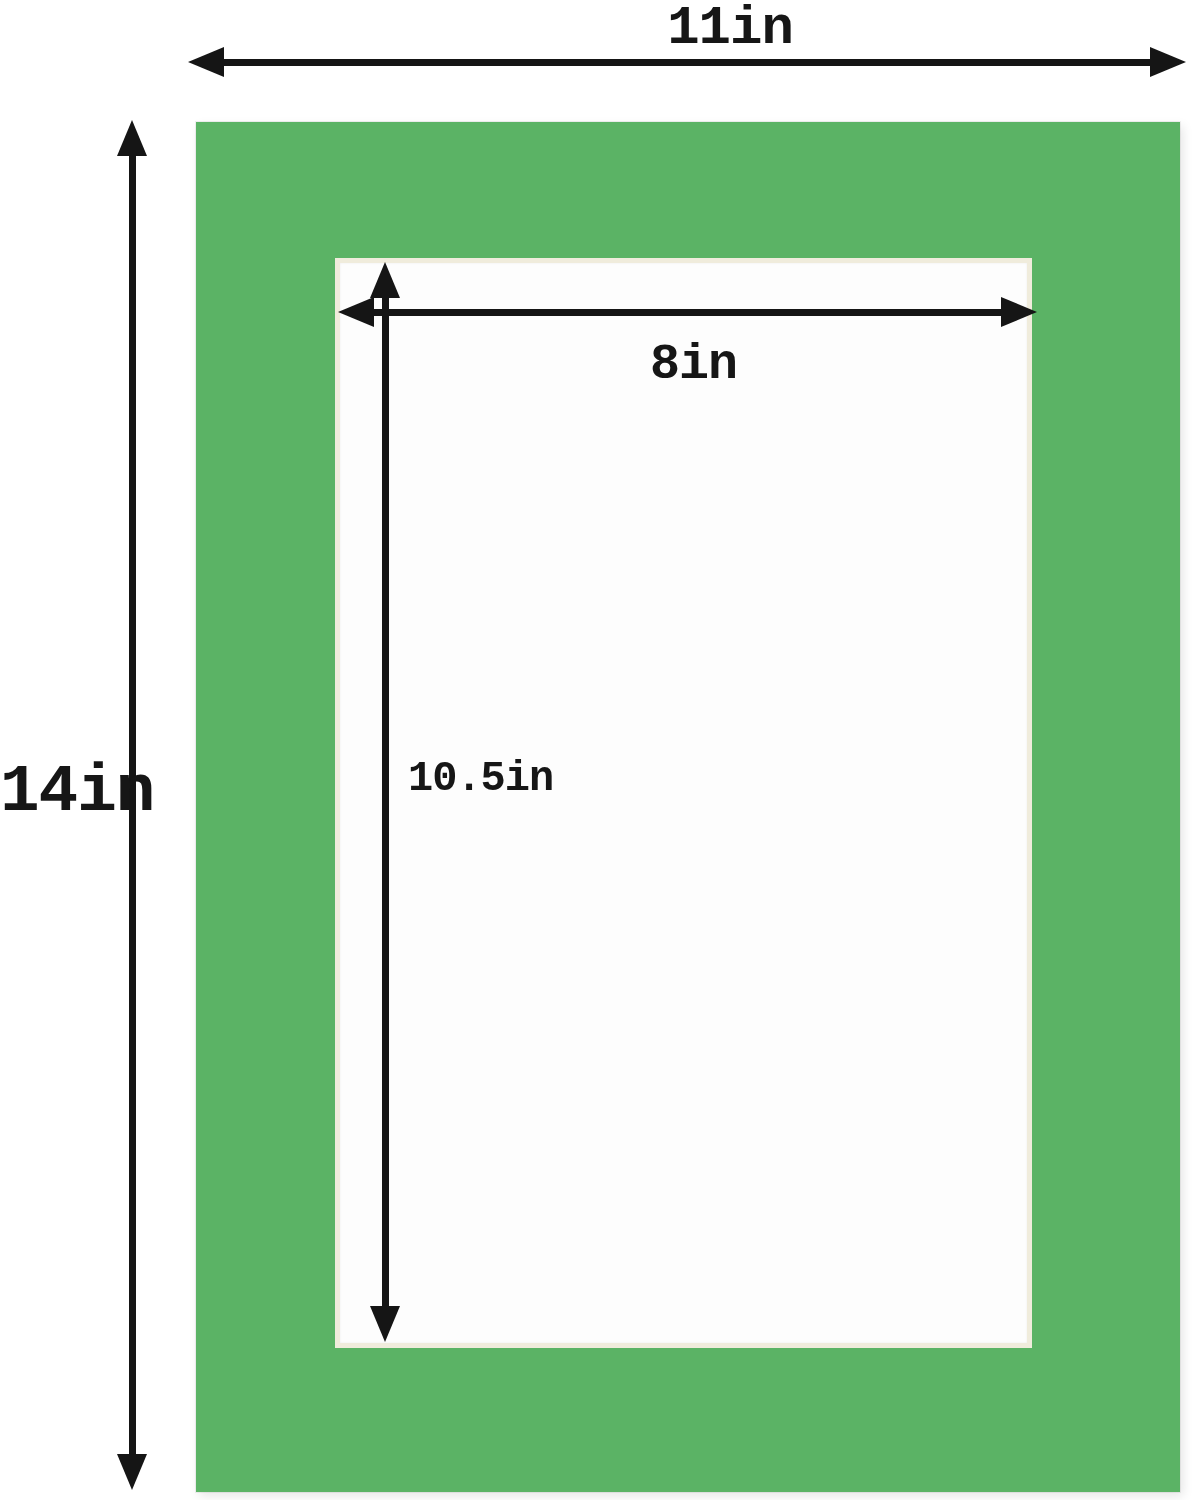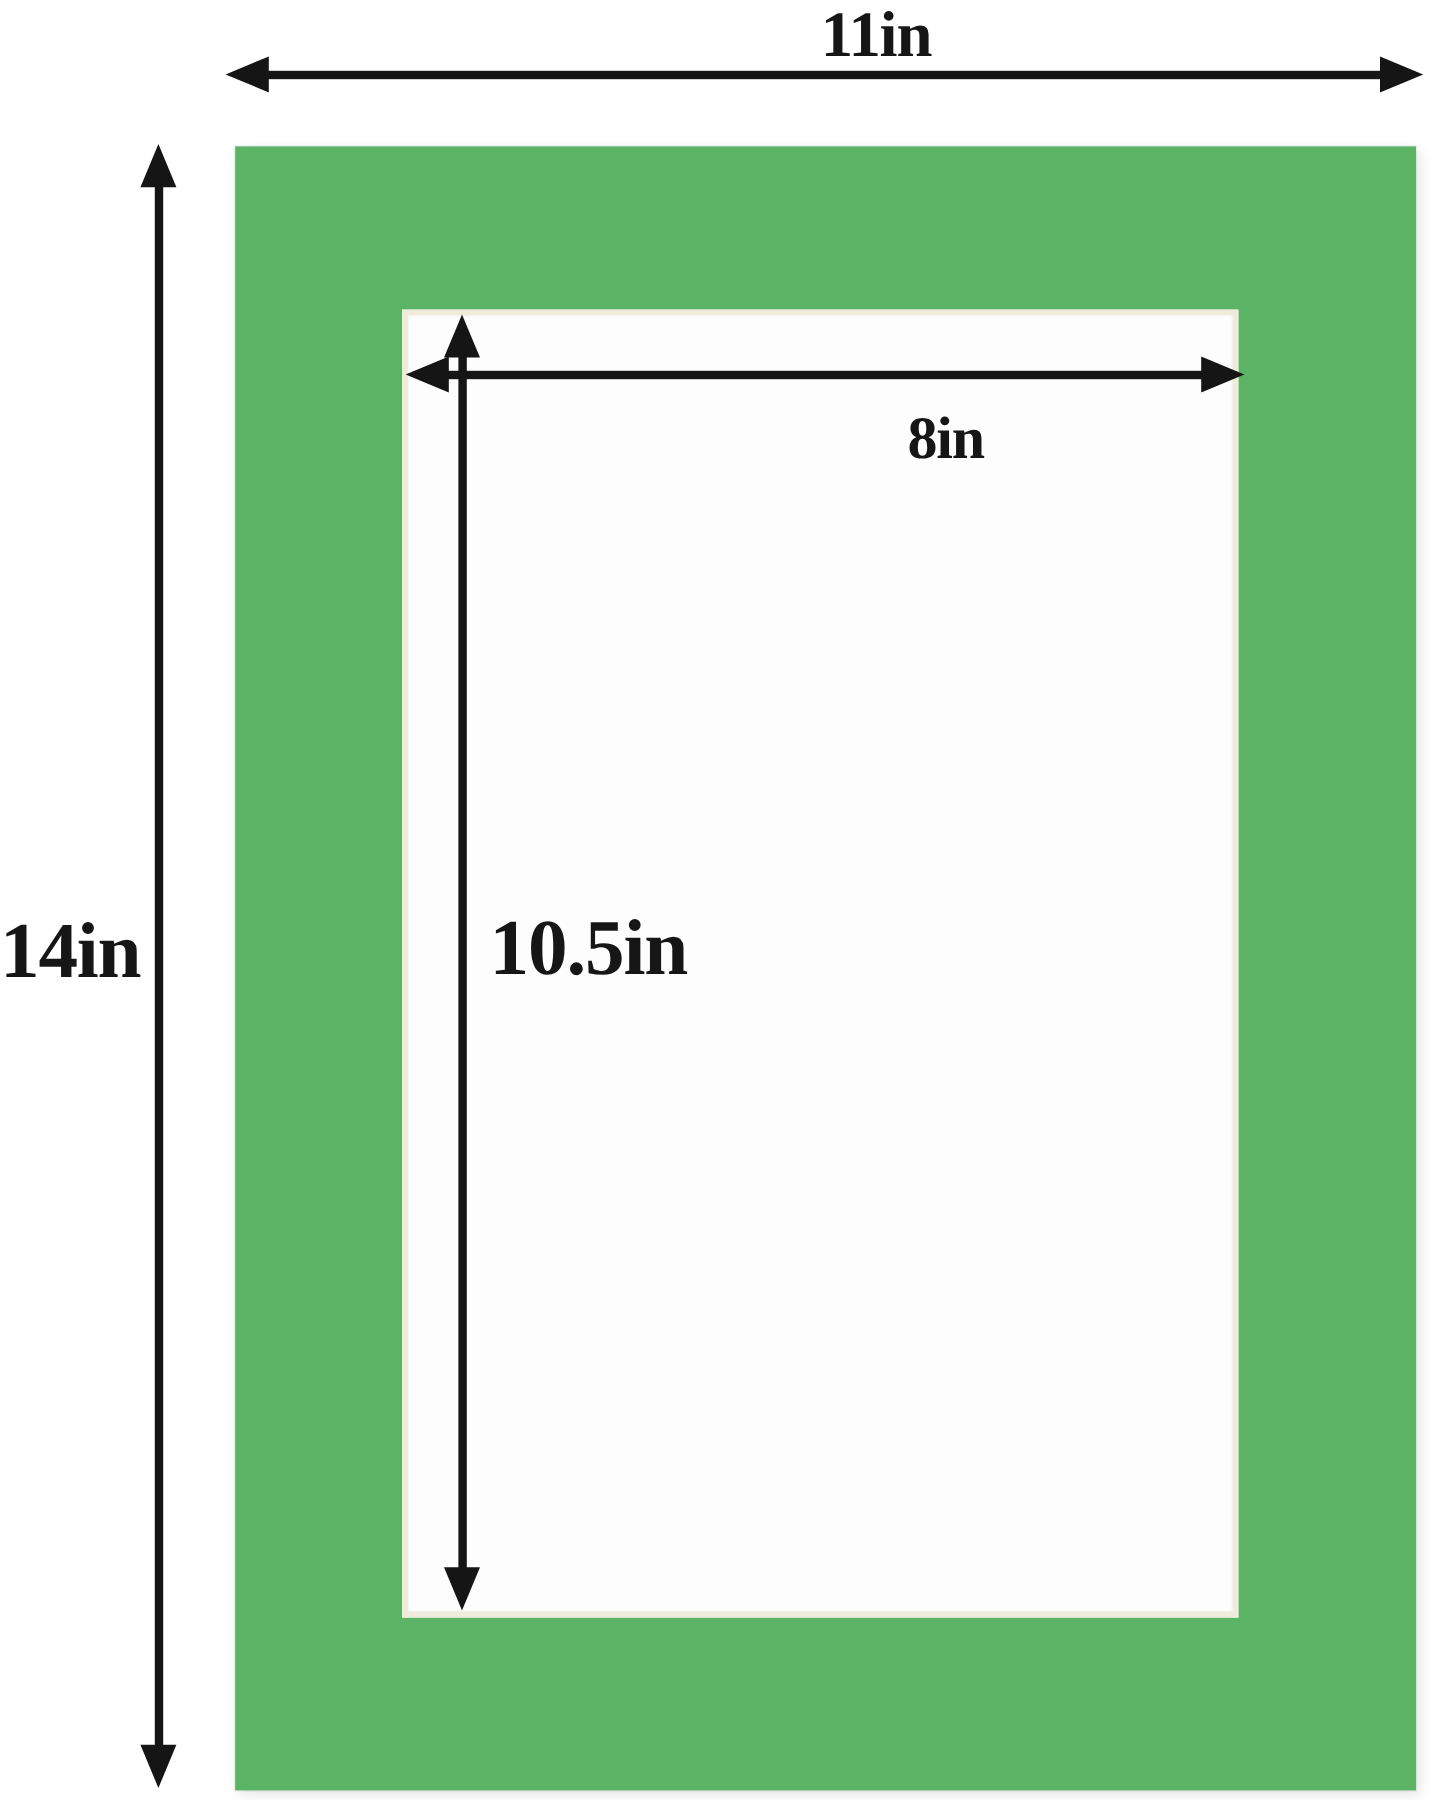--- a/index.html
+++ b/index.html
@@ -1,18 +1,18 @@
 <!DOCTYPE html>
 <html style="--mat-green: #5bb365; --opening-white: #fdfdfd; --bevel-cream: #f0ecdc; --arrow-black: #151515;"><head>
 <meta charset="utf-8">
 <style>
   html,body{margin:0;padding:0;background:#ffffff;}
   .canvas{
     position:relative;width:1195px;height:1500px;background:#ffffff;overflow:hidden;
-    font-family:Liberation Serif, serif;color:#161616;
+    font-family:Liberation Mono, monospace;color:#161616;
   }
   
   .mat{
     position:absolute;left:196px;top:122px;width:984px;height:1370px;
     background:var(--mat-green,#5bb365);
     box-shadow:0 0 0 1px rgba(0,0,0,.06),3px 4px 10px rgba(0,0,0,.10);
   }
   
   .opening{
     position:absolute;left:139px;top:136px;width:697px;height:1090px;
@@ -36,22 +36,22 @@
   .iw-tri-l{left:338px;top:297px;border-width:15px 36px 15px 0;border-right-color:var(--arrow-black,#151515);}
   .iw-tri-r{left:1001px;top:297px;border-width:15px 0 15px 36px;border-left-color:var(--arrow-black,#151515);}
   
   .ih-shaft{left:382px;top:292px;width:7px;height:1020px;}
   .ih-tri-t{left:370px;top:262px;border-width:0 15px 36px 15px;border-bottom-color:var(--arrow-black,#151515);}
   .ih-tri-b{left:370px;top:1306px;border-width:36px 15px 0 15px;border-top-color:var(--arrow-black,#151515);}
   
   .label{position:absolute;font-weight:700;letter-spacing:-1px;line-height:1;}
   .lbl-ow{left:630px;top:2px;width:200px;text-align:center;font-size:54px;}
   .lbl-oh{left:0px;top:760px;width:112px;text-align:right;font-size:66px;}
-  .lbl-iw{left:650px;top:340px;width:170px;text-align:right;font-size:50px;}
-  .lbl-ih{left:408px;top:758px;font-size:66px;}
+  .lbl-iw{left:650px;top:340px;width:170px;text-align:left;font-size:50px;}
+  .lbl-ih{left:408px;top:758px;font-size:42px;}
 </style>
 </head>
 <body>
 
 <div class="canvas">
 
   <div class="mat">
     <div class="opening"></div>
   </div>
 

